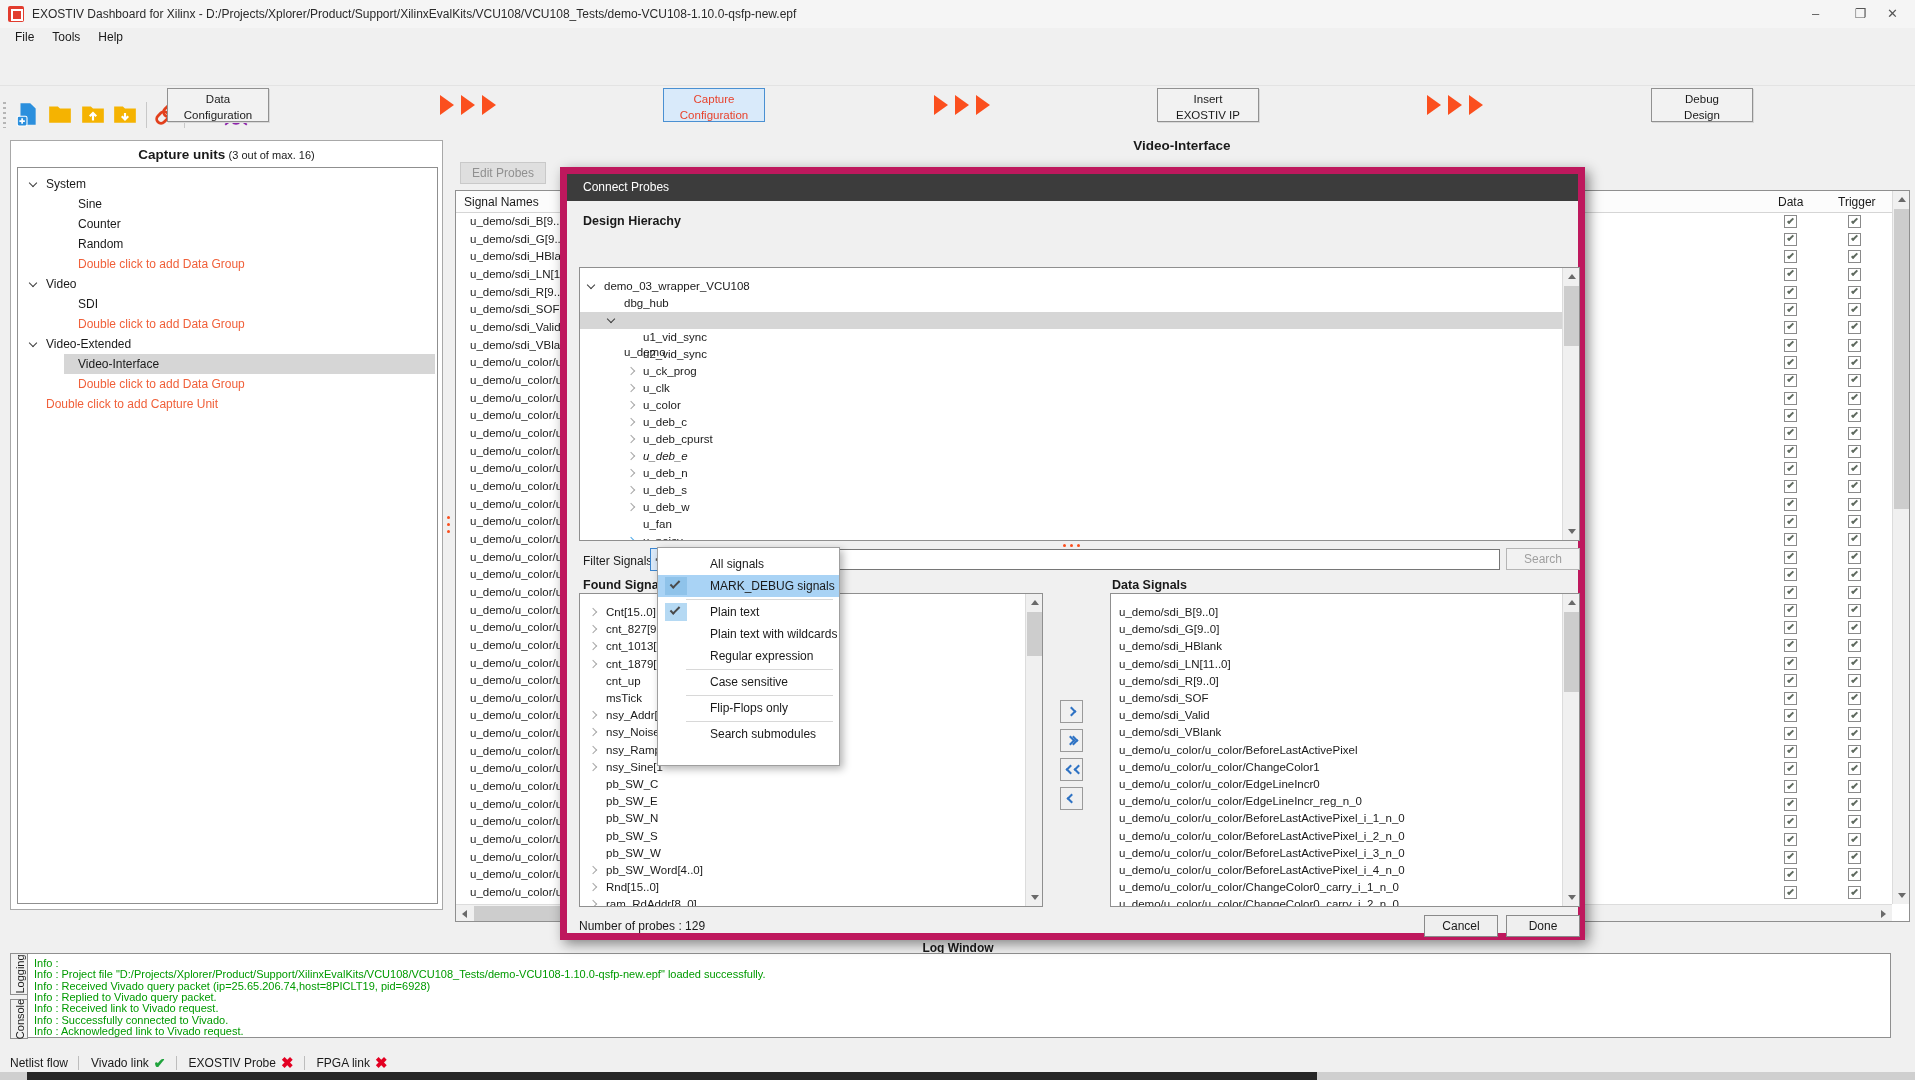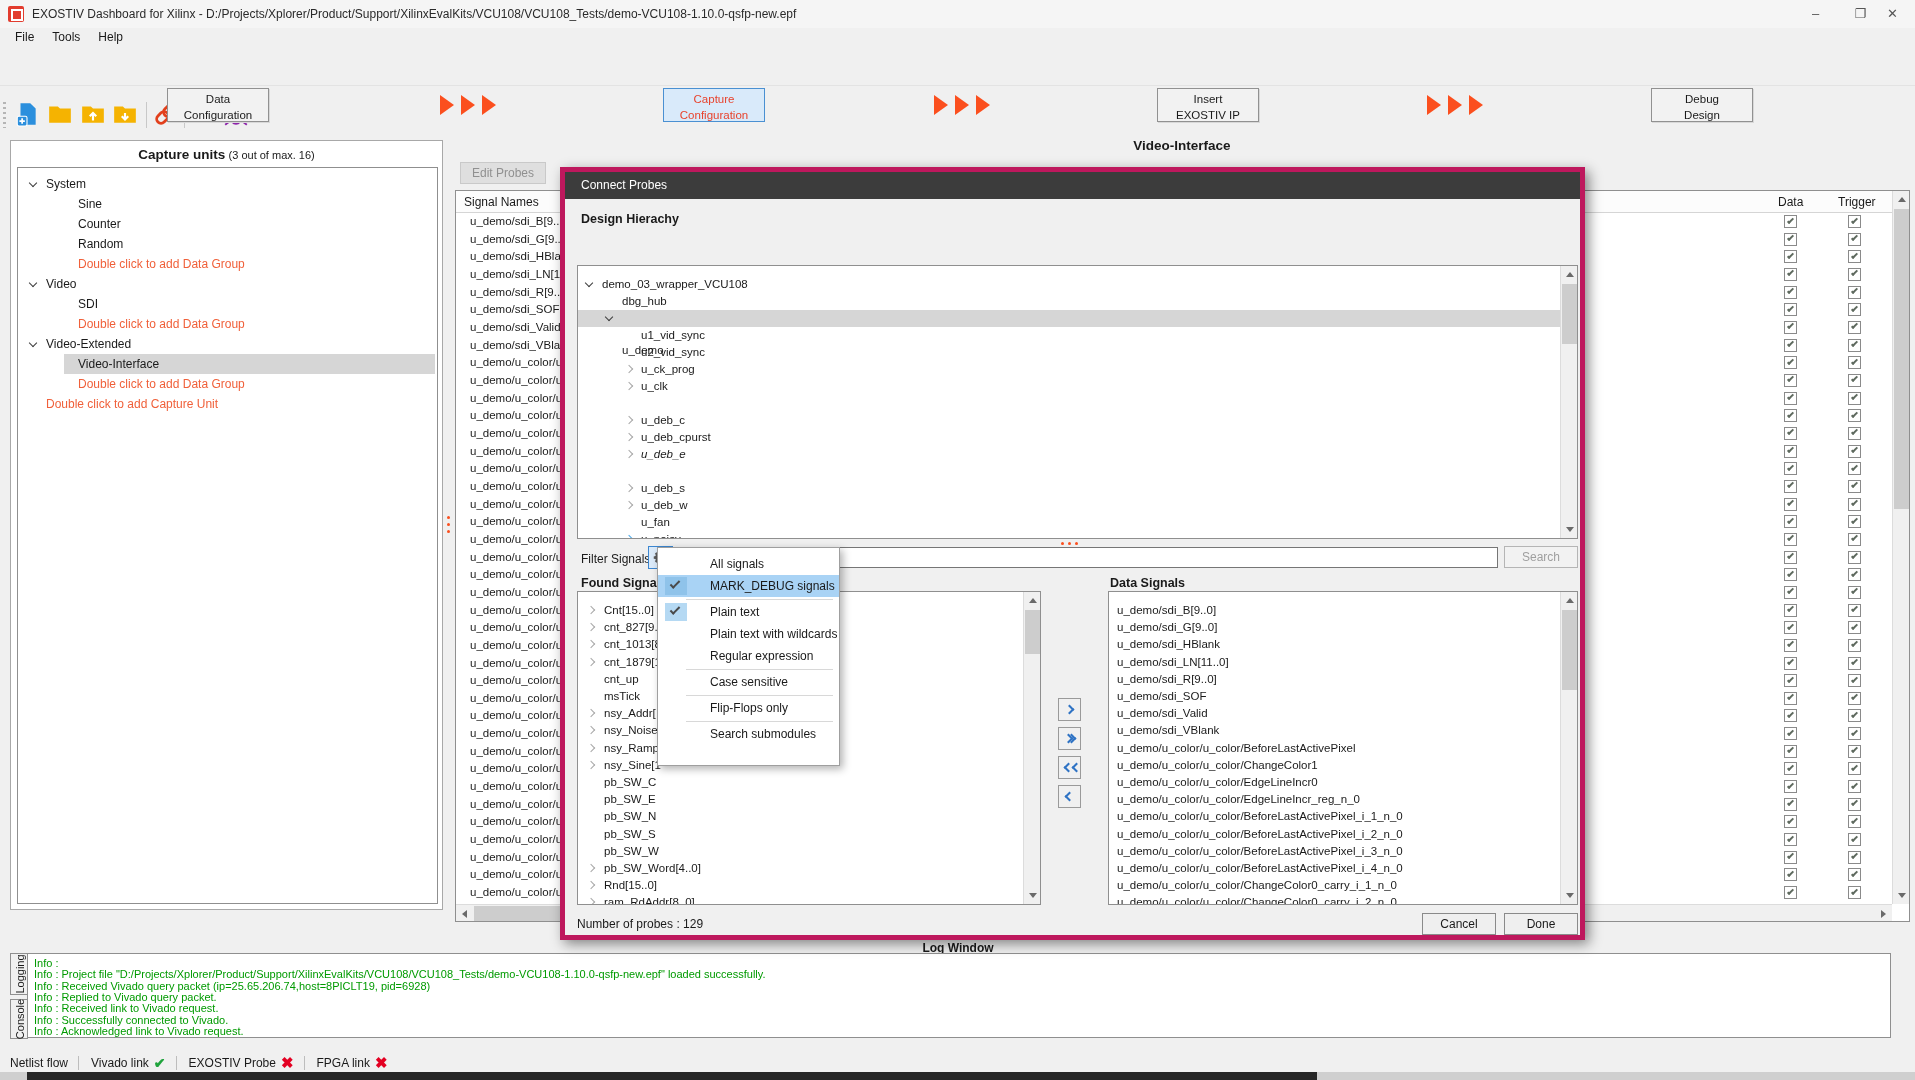--- a/index.html
+++ b/index.html
@@ -64,21 +64,21 @@
   .tri-down { width:0; height:0; border-left:4px solid transparent; border-right:4px solid transparent; border-top:5px solid #6a6a6a; }
   .tri-left { width:0; height:0; border-top:4px solid transparent; border-bottom:4px solid transparent; border-right:5px solid #6a6a6a; }
   .tri-right { width:0; height:0; border-top:4px solid transparent; border-bottom:4px solid transparent; border-left:5px solid #6a6a6a; }
   .sb-thumb { position:absolute; background:#cdcdcd; }
 
   
   .dots-v span, .dots-h span { display:block; width:3px; height:3px; border-radius:50%; background:var(--accent); }
   .dots-v span { margin:0 0 4px 0; } .dots-h { display:flex; gap:4px; }
 
   
-  #dialog { left:560px; top:167px; width:1025px; height:773px; background:#f0f0f0; border:5px solid #be185d; box-shadow:4px 4px 12px rgba(0,0,0,.45); }
+  #dialog { left:560px; top:167px; width:1025px; height:773px; background:#f0f0f0; border:7px solid #be185d; box-shadow:4px 4px 12px rgba(0,0,0,.45); }
   #dlg-titlebar { position:absolute; left:0; top:0; width:100%; height:27px; background:var(--dlg-title-bg); color:#fff; line-height:27px; padding-left:16px; font-size:12px; }
   .sec-label { position:absolute; font-weight:bold; font-size:12.5px; }
   .listbox { position:absolute; background:#fff; border:1px solid #8f8f8f; overflow:hidden; }
   .trow { position:absolute; left:0; width:100%; height:17px; }
   .trow .bg { position:absolute; left:0; right:17px; top:0; bottom:0; background:var(--sel); }
   .tlabel { position:absolute; top:2px; font-size:11.5px; white-space:nowrap; }
   .lrow { position:absolute; left:0; width:100%; height:17.2px; }
   .lrow .tlabel { top:2px; }
 
   .dlg-btn { position:absolute; height:22px; background:#efefef; border:1px solid #8a8a8a; text-align:center; line-height:20px; font-size:12px; }
@@ -689,31 +689,39 @@
             <div class="tlabel" style="left: 63px;">u2_vid_sync</div>
           </div>
           <div class="trow" style="top: 95px;">
             <div class="chv col" style="left: 48px; top: 5px;"></div>
             <div class="tlabel" style="left: 63px;">u_ck_prog</div>
           </div>
           <div class="trow" style="top: 112px;">
             <div class="chv col" style="left: 48px; top: 5px;"></div>
             <div class="tlabel" style="left: 63px;">u_clk</div>
           </div>
+          <div class="trow" style="top: 129px;">
+            <div class="chv col" style="left: 48px; top: 5px;"></div>
+            <div class="tlabel" style="left: 63px;">u_color</div>
+          </div>
           <div class="trow" style="top: 146px;">
             <div class="chv col" style="left: 48px; top: 5px;"></div>
             <div class="tlabel" style="left: 63px;">u_deb_c</div>
           </div>
           <div class="trow" style="top: 163px;">
             <div class="chv col" style="left: 48px; top: 5px;"></div>
             <div class="tlabel" style="left: 63px;">u_deb_cpurst</div>
           </div>
           <div class="trow" style="top: 180px;">
             <div class="chv col" style="left: 48px; top: 5px;"></div>
             <div class="tlabel" style="left: 63px; font-style: italic;">u_deb_e</div>
+          </div>
+          <div class="trow" style="top: 197px;">
+            <div class="chv col" style="left: 48px; top: 5px;"></div>
+            <div class="tlabel" style="left: 63px;">u_deb_n</div>
           </div>
           <div class="trow" style="top: 214px;">
             <div class="chv col" style="left: 48px; top: 5px;"></div>
             <div class="tlabel" style="left: 63px;">u_deb_s</div>
           </div>
           <div class="trow" style="top: 231px;">
             <div class="chv col" style="left: 48px; top: 5px;"></div>
             <div class="tlabel" style="left: 63px;">u_deb_w</div>
           </div>
           <div class="trow" style="top: 248px;">

